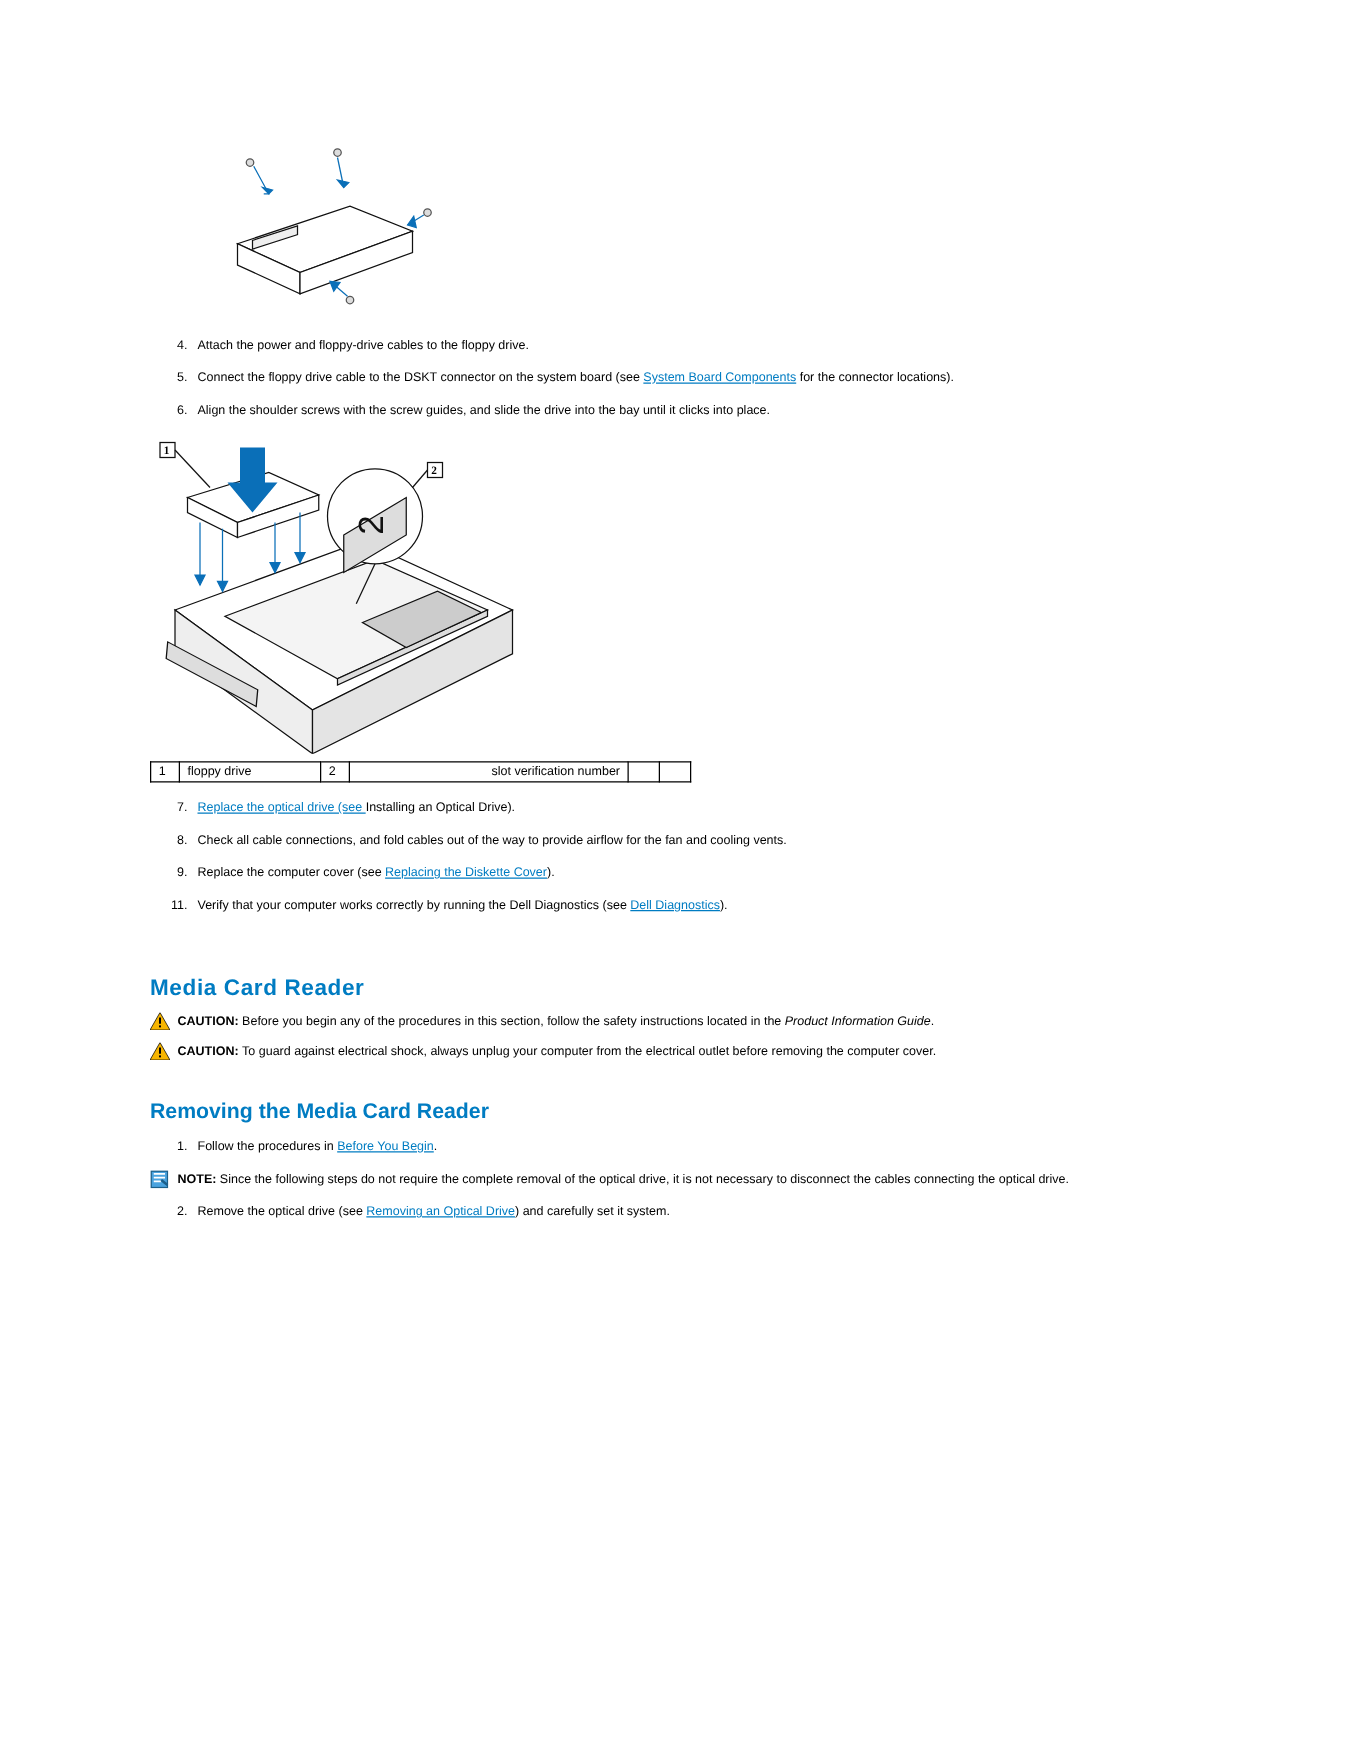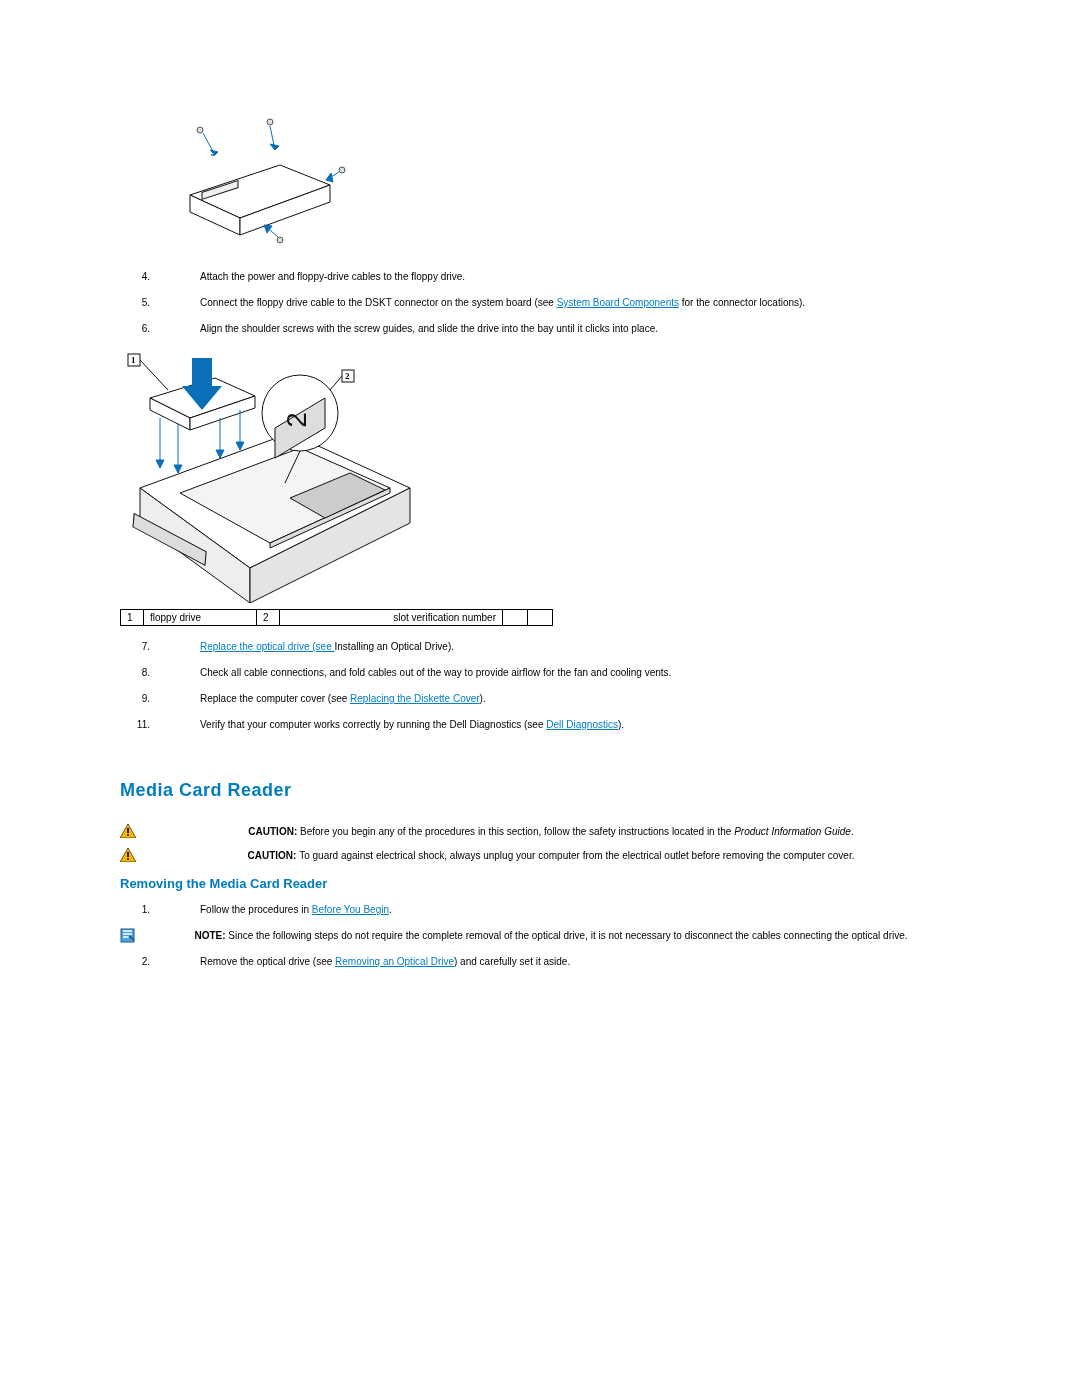--- a/index.html
+++ b/index.html
@@ -26,21 +26,20 @@
     margin: 12px 0 12px 10px;
     line-height: 1.4;
   }
   .ol-num {
     flex: 0 0 20px;
     text-align: right;
     padding-right: 8px;
   }
   .ol-text {
     flex: 1;
-    margin-left: 42px;
   }
   a.link {
     color: #007cc2;
     text-decoration: underline;
   }
   .callout-table {
     border-collapse: collapse;
     margin: 4px 0 14px 0;
   }
   .callout-table td {
@@ -51,40 +50,40 @@
   }
   .ct-num { width: 10px; text-align: left; }
   .ct-label1 { width: 100px; }
   .ct-label2 { width: 210px; text-align: right; }
   .ct-empty { width: 12px; }
   h2.section {
     color: #007cc2;
     font-size: 18px;
     font-weight: 600;
     letter-spacing: 0.5px;
-    margin: 48px 0 24px 0;
+    margin: 48px 0 10px 0;
   }
   h3.subsection {
     color: #007cc2;
-    font-size: 13px;
+    font-size: 17px;
     font-weight: 600;
-    margin: 13px 0 10px 0;
+    margin: 30px 0 10px 0;
   }
   .alert {
     display: flex;
     align-items: flex-start;
     margin: 10px 0;
     line-height: 1.4;
   }
   .alert-icon {
     flex: 0 0 18px;
     margin-right: 4px;
     margin-top: -1px;
   }
-  .alert-text { flex: 1; text-align: center; }
+  .alert-text { flex: 1; }
   .alert-text .lead { font-weight: bold; }
   .alert-text .ital { font-style: italic; }
   svg { display: block; }
 </style>
 </head>
 <body>
 
 <div class="page">
 
   <div class="figure-1">
@@ -277,18 +276,18 @@
         </svg>
     </div>
     <div class="alert-text">
       <span class="lead">NOTE: </span><span>Since the following steps do not require the complete removal of the optical drive, it is not necessary to disconnect the cables connecting the optical drive.</span>
     </div>
   </div>
 
   <div class="ol-item">
     <div class="ol-num">2.</div>
     <div class="ol-text">
-      <span>Remove the optical drive (see </span><a href="#" class="link">Removing an Optical Drive</a><span>) and carefully set it aside.</span>
+      <span>Remove the optical drive (see </span><a href="#" class="link">Removing an Optical Drive</a><span>) and carefully set it system.</span>
     </div>
   </div>
 
 
 </div>
 
 </body></html>

